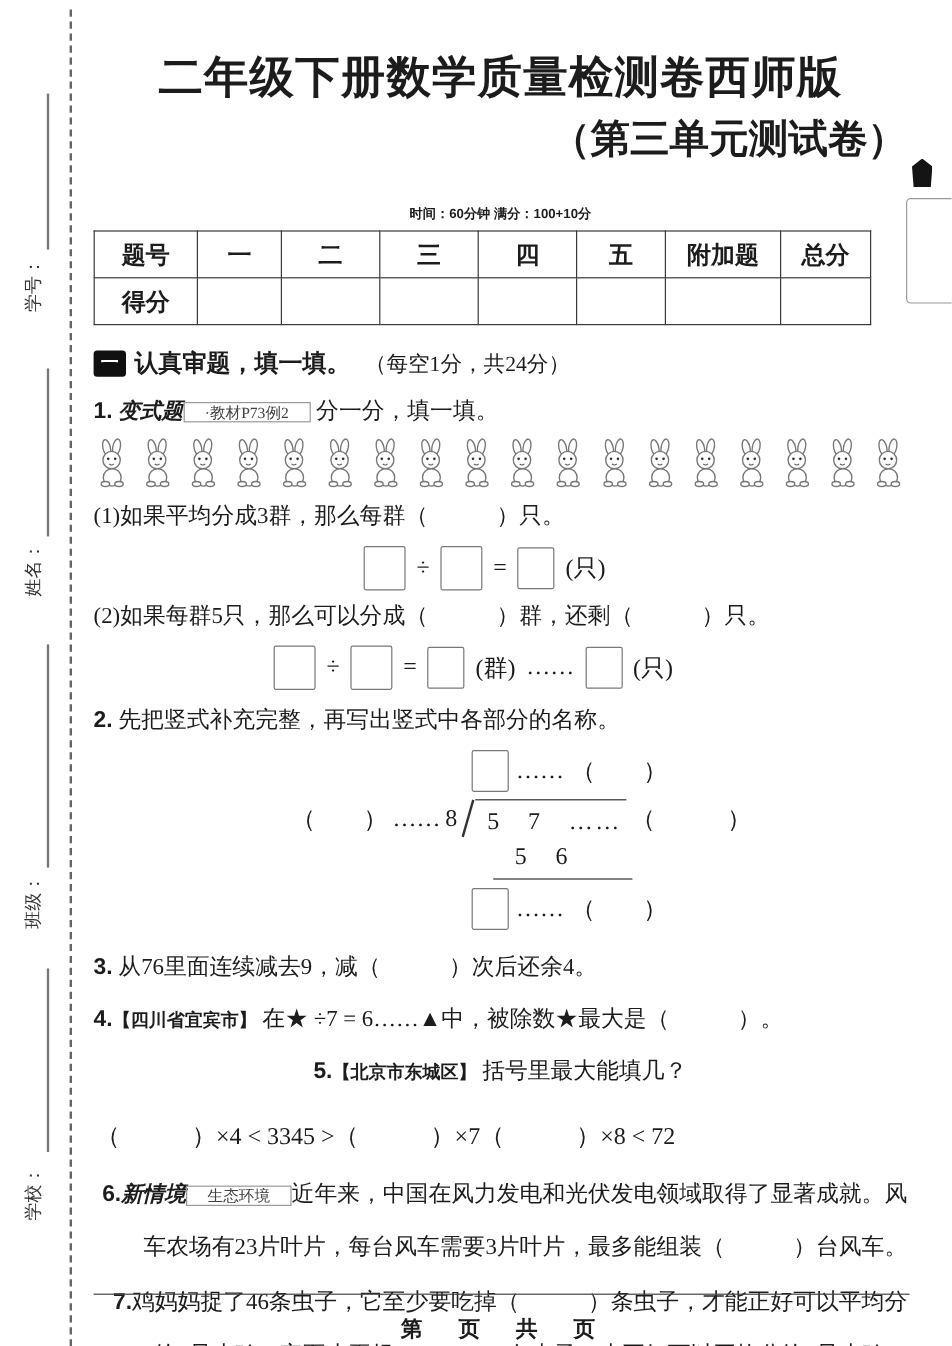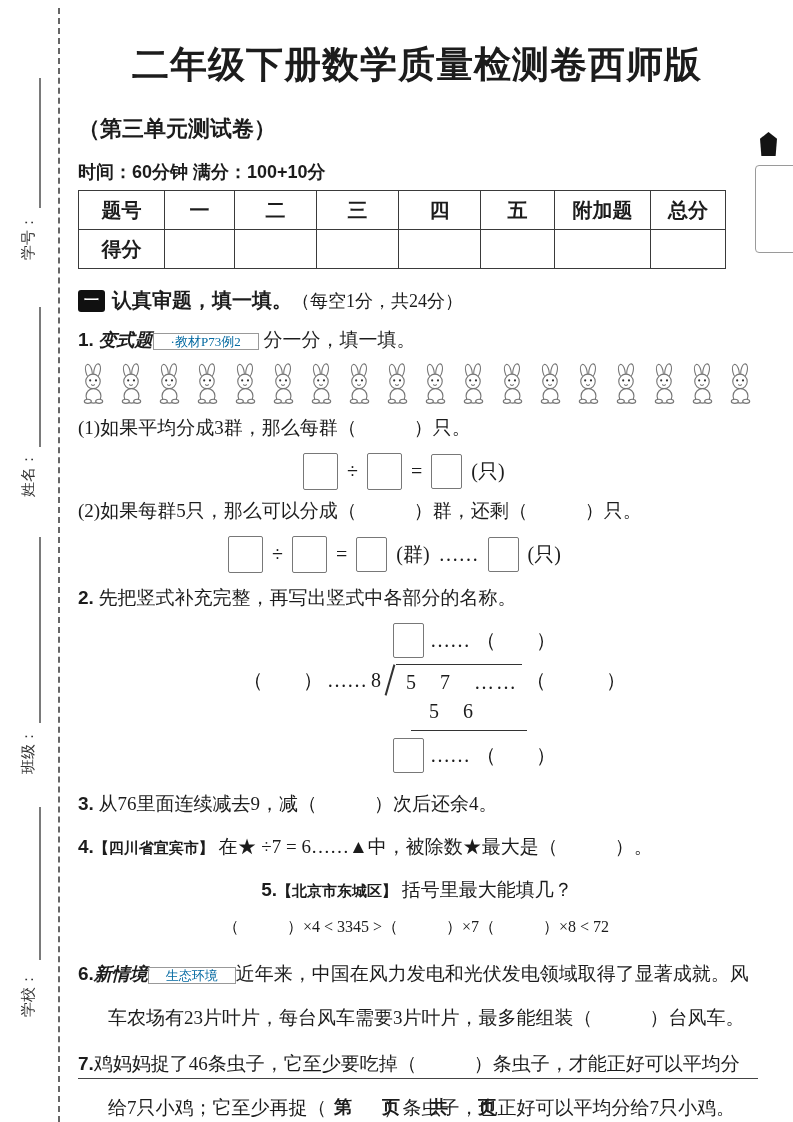--- a/index.html
+++ b/index.html
@@ -38,45 +38,45 @@
   }
   .corner-box {
     position: absolute; right: -8px; top: 165px; width: 46px; height: 88px;
     border: 1.5px solid #9a9a9a; border-radius: 4px;
   }
 
   
   .main { position: absolute; left: 78px; top: 16px; width: 678px; }
 
   .title    { margin-top: 24px; text-align: center; font-size: 37px; font-weight: bold; letter-spacing: 1px; }
-  .subtitle { margin-top: 24px;  text-align: left; font-size: 22px; font-weight: bold; }
-  .infoline { margin-top: 16px; text-align: left; font-size: 18px; font-weight: bold; }
+  .subtitle { margin-top: 4px;  text-align: right; font-size: 33px; font-weight: bold; }
+  .infoline { margin-top: 32px; text-align: center; font-size: 11px; font-weight: bold; }
 
   table.score {
     width: 648px; margin-top: 6px; border-collapse: collapse; table-layout: fixed;
   }
   table.score td {
     border: 1.6px solid #3a3a3a; height: 39px; text-align: center;
     font-size: 20px; font-weight: bold;
     font-family: "Liberation Sans", sans-serif;
   }
 
   .sec-head { margin-top: 18px; display: flex; align-items: center; }
   .sec-badge {
     width: 27px; height: 22px; background: #101010; color: #fff;
     display: inline-flex; align-items: center; justify-content: center;
     border-radius: 3px; font-size: 15px; font-weight: bold; margin-right: 7px;
   }
   .sec-title { font-size: 20px; font-weight: bold; }
-  .sec-note  { font-size: 18px; font-weight: normal; }
+  .sec-note  { font-size: 18px; font-weight: normal; margin-left: 12px; }
 
   .qline { font-size: 19px; }
   .qnum  { font-weight: bold; font-family: "Liberation Sans", sans-serif; }
   .tag-bold { font-weight: bold; font-style: italic; font-size: 18px; font-family: "Liberation Sans", sans-serif; }
-  .tag-box  { font-size: 13px; border: 1px solid #999; padding: 0 17px; color: #0369a1; }
+  .tag-box  { font-size: 13px; border: 1px solid #999; padding: 0 17px; color: #404040; }
 
   .rabbit-row { margin-top: 10px; display: flex; justify-content: space-between; align-items: flex-end; }
   .rabbit { display: inline-block; width: 31px; height: 42px; }
 
   .eq-row { display: flex; align-items: center; gap: 9px; font-size: 20px; }
   .eq1 { margin: 12px 0 4px 225px; }
   .eq2 { margin: 12px 0 4px 150px; }
   .ansbox {
     width: 35px; height: 37px; border: 1.5px solid #787878;
     border-radius: 2px; background: #fff; display: inline-block;
@@ -91,23 +91,23 @@
   .d-slash { width: 2px; height: 32px; background: #333; transform: rotate(16deg); align-self: flex-start; margin: 0 1px 0 4px; }
   .d-vinc { border-top: 1.6px solid #333; padding: 4px 4px 0 10px; letter-spacing: 2px; }
   .d-sub  { margin: 2px 0 0 186px; letter-spacing: 2px; }
   .d-line { width: 116px; border-top: 1.6px solid #333; margin: 5px 0 7px 168px; }
   .d-bot  { margin-left: 150px; gap: 6px; }
 
   .q3 { margin-top: 18px; }
   .q4 { margin-top: 17px; }
   .q5 { margin-top: 17px; text-align: center; }
   .src-tag { font-weight: bold; font-size: 15px; }
-  .ineq-row { display: flex; justify-content: center; margin: 14px 4px 0 2px; font-size: 16px; }
-
-  .para { line-height: 2.32; padding-left: 30px; text-indent: -30px; }
+  .ineq-row { display: flex; justify-content: flex-start; margin: 28px 4px 0 2px; font-size: 20px; }
+
+  .para { line-height: 2.32; padding-left: 30px; text-indent: -30px; text-align: right; }
   .q6 { margin-top: 14px; }
   .q7 { margin-top: 2px; }
 
   
   .footer {
     position: absolute; left: 78px; width: 680px; top: 1078px;
     border-top: 1.6px solid #444; padding-top: 16px;
     text-align: center; font-size: 18px; font-weight: bold; letter-spacing: 6px;
   }
 </style>

